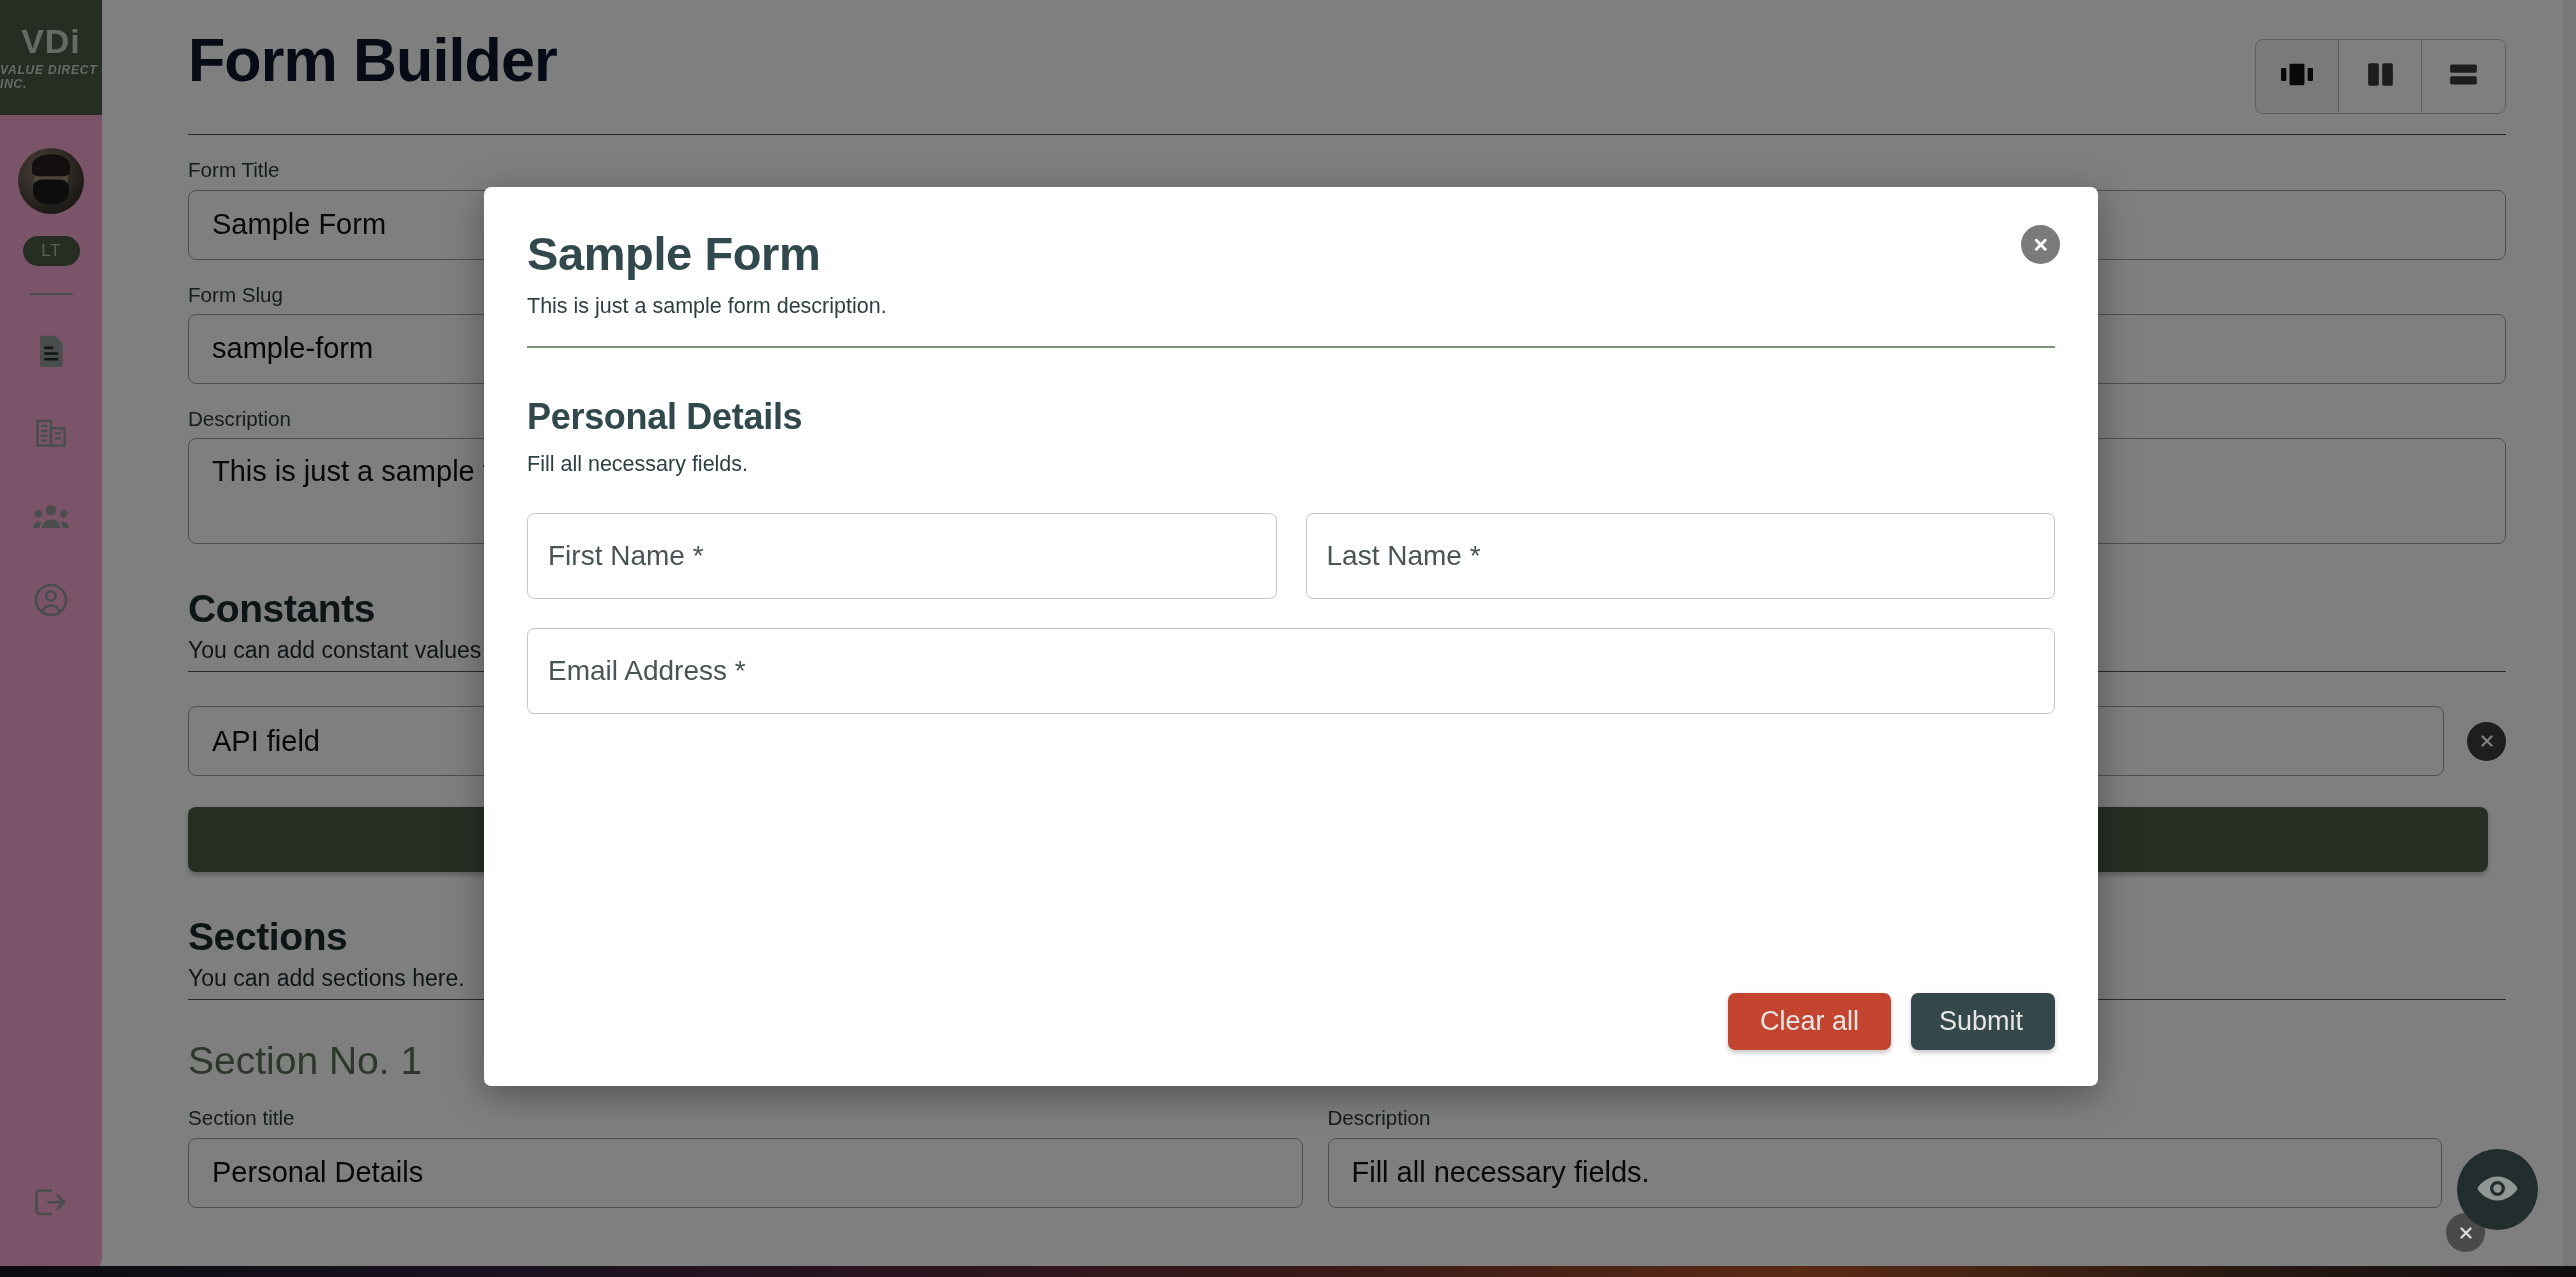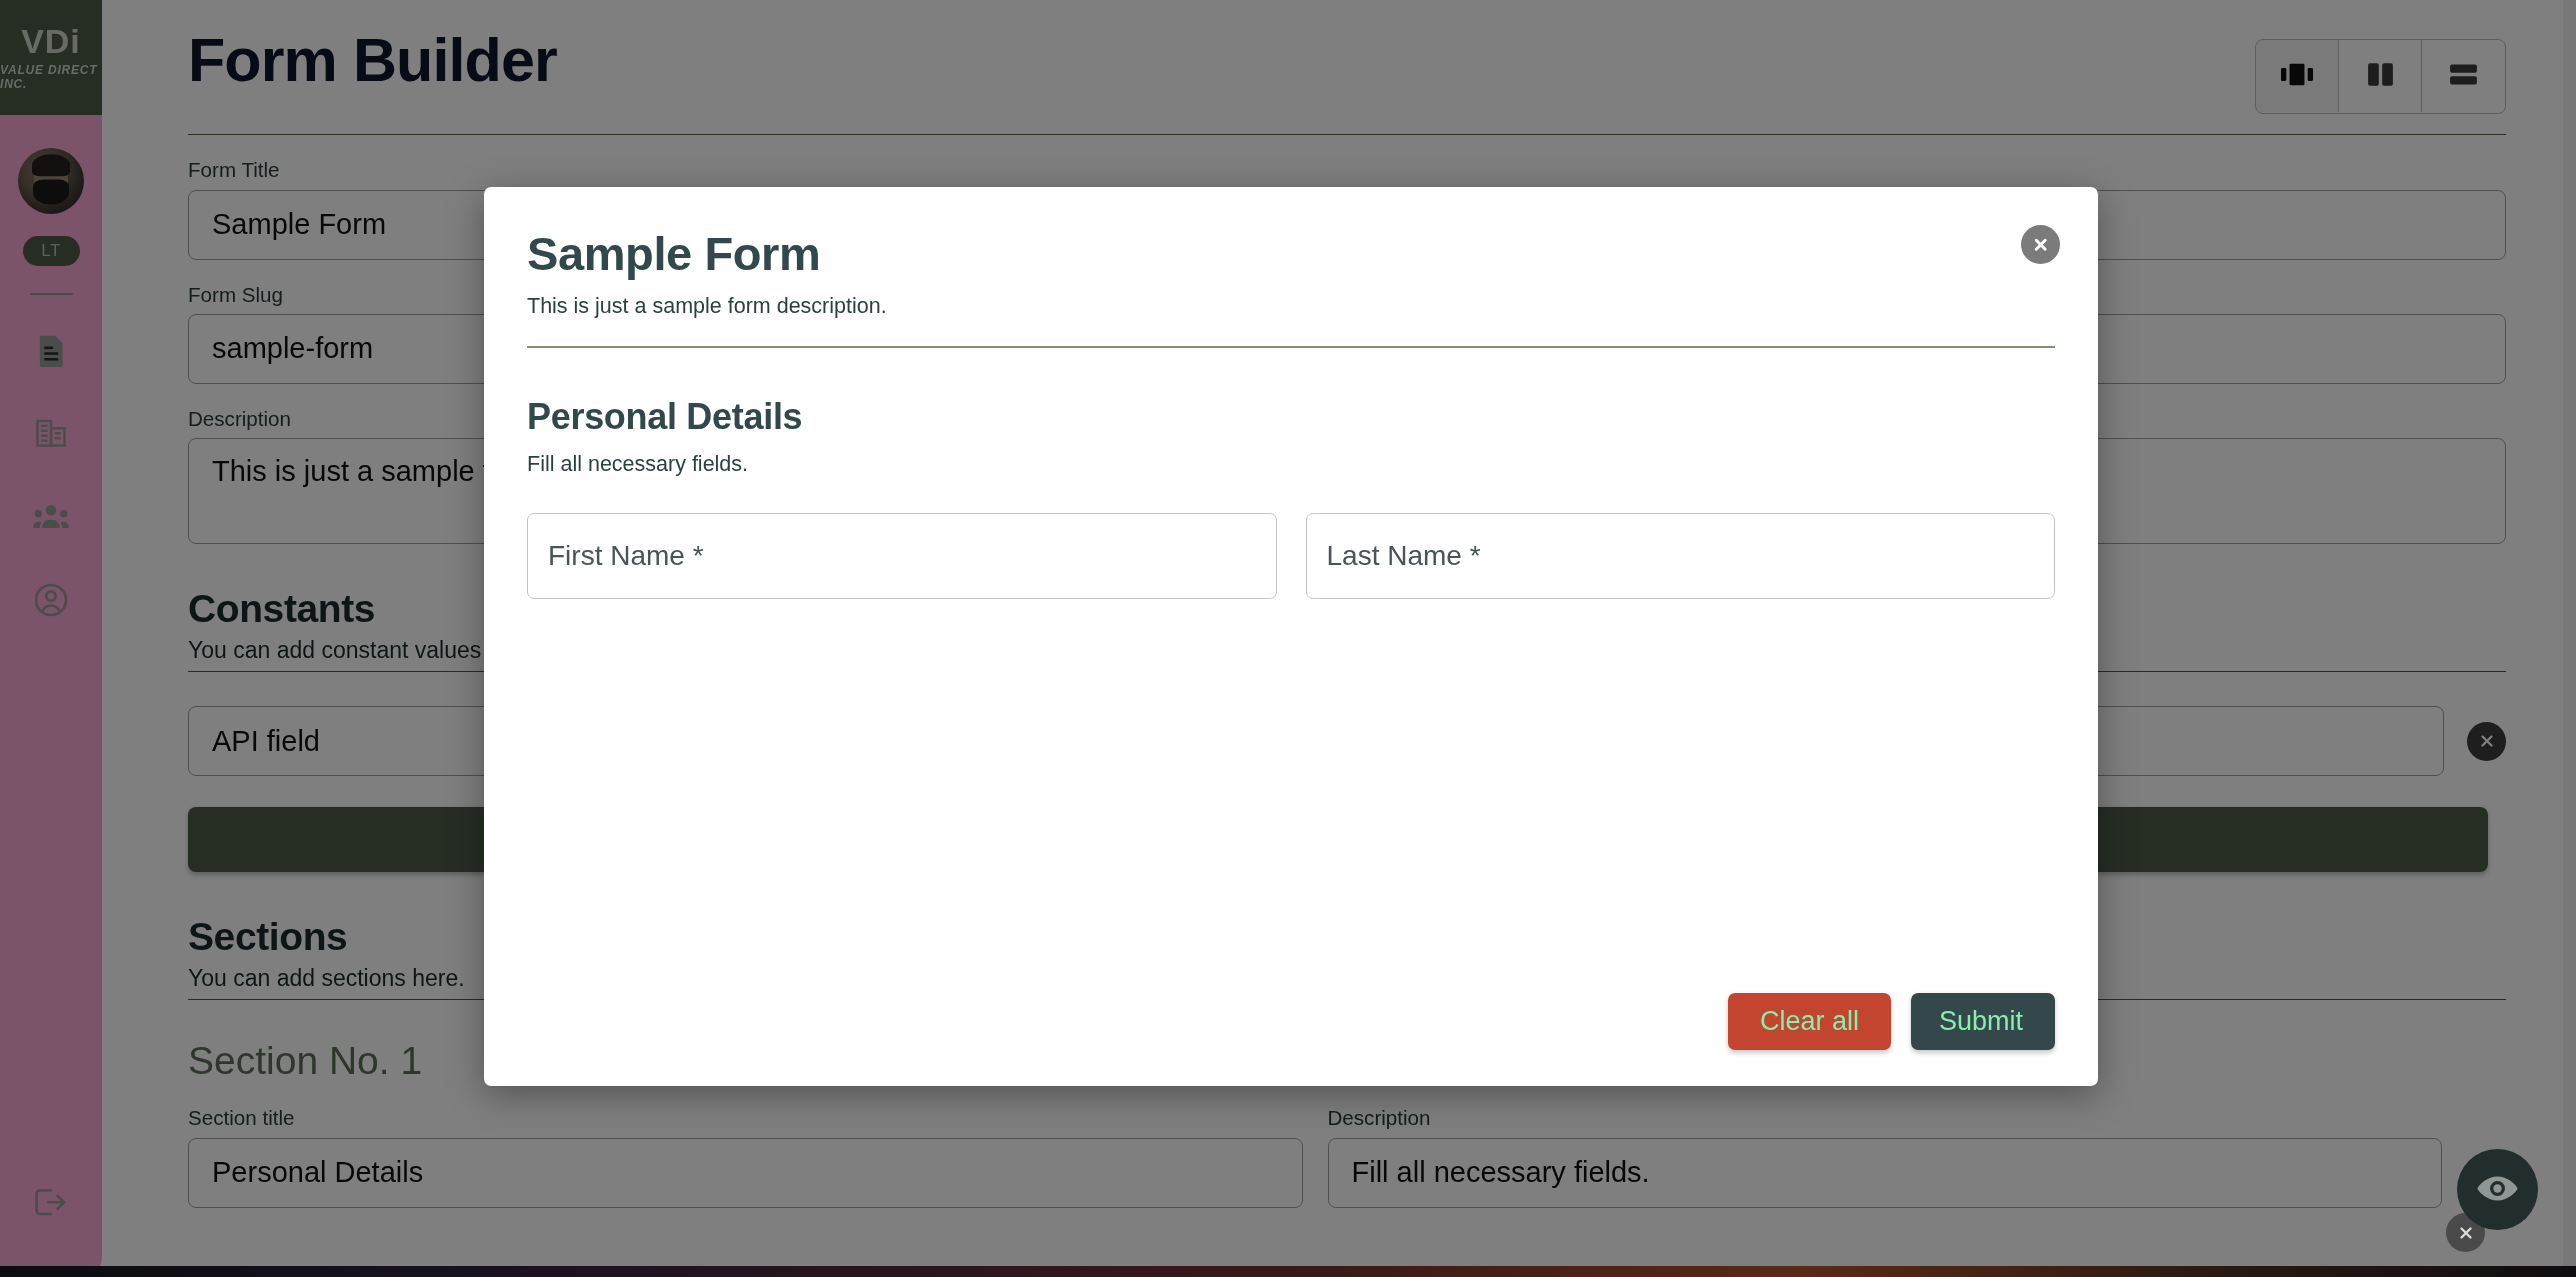--- a/index.html
+++ b/index.html
@@ -229,21 +229,21 @@
   .mfield.half { flex: 1; }
   .mfield.full { width: 100%; }
 
   .modal-actions {
     margin-top: auto;
     display: flex; justify-content: flex-end; gap: 20px;
   }
   .btn {
     height: 57px; border-radius: 7.2px;
     display: flex; align-items: center; justify-content: center;
-    font-size: 27px; color: #86efac;
+    font-size: 27px; color: #e5e5e5;
     padding: 0 32px;
     box-shadow: 0 2.7px 5.4px rgba(0,0,0,0.22);
   }
   .btn.clear { background: #c4452f; }
   .btn.submit { background: #34474b; padding-left: 28px; }
 
   
   .fab {
     position: absolute; right: 38px; bottom: 47px;
     width: 81px; height: 81px; border-radius: 50%;
@@ -454,20 +454,23 @@
     <div class="modal-rule"></div>
 
     <div class="modal-section-title">Personal Details</div>
     <div class="modal-section-sub">Fill all necessary fields.</div>
 
     <div class="modal-fields">
       <div class="mrow">
         <div class="mfield half">First Name *</div>
         <div class="mfield half">Last Name *</div>
       </div>
+      <div class="mrow">
+        <div class="mfield full">Email Address *</div>
+      </div>
     </div>
 
     <div class="modal-actions">
       <div class="btn clear">Clear all</div>
       <div class="btn submit">Submit</div>
     </div>
   </div>
 
   <div class="fab-del">
     <svg width="18" height="18" viewBox="0 0 20 20" stroke="#dcdcdc" stroke-width="2.6" stroke-linecap="round">

